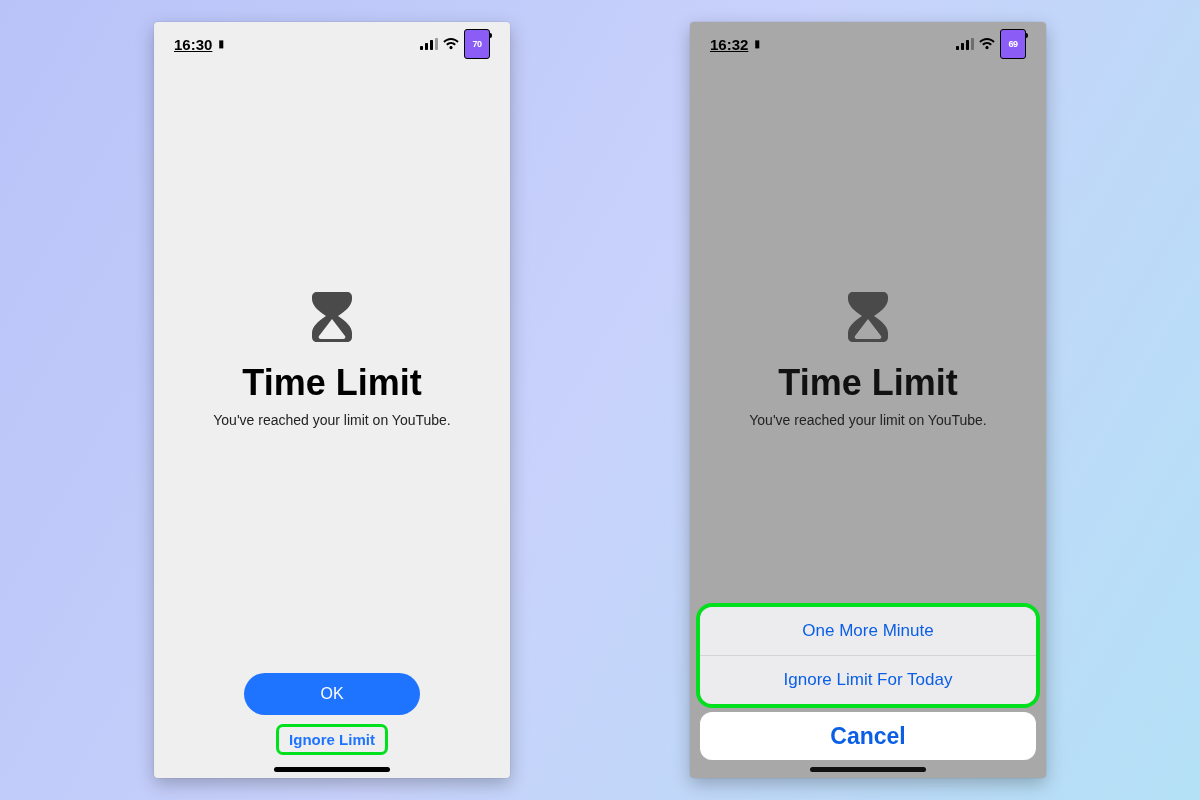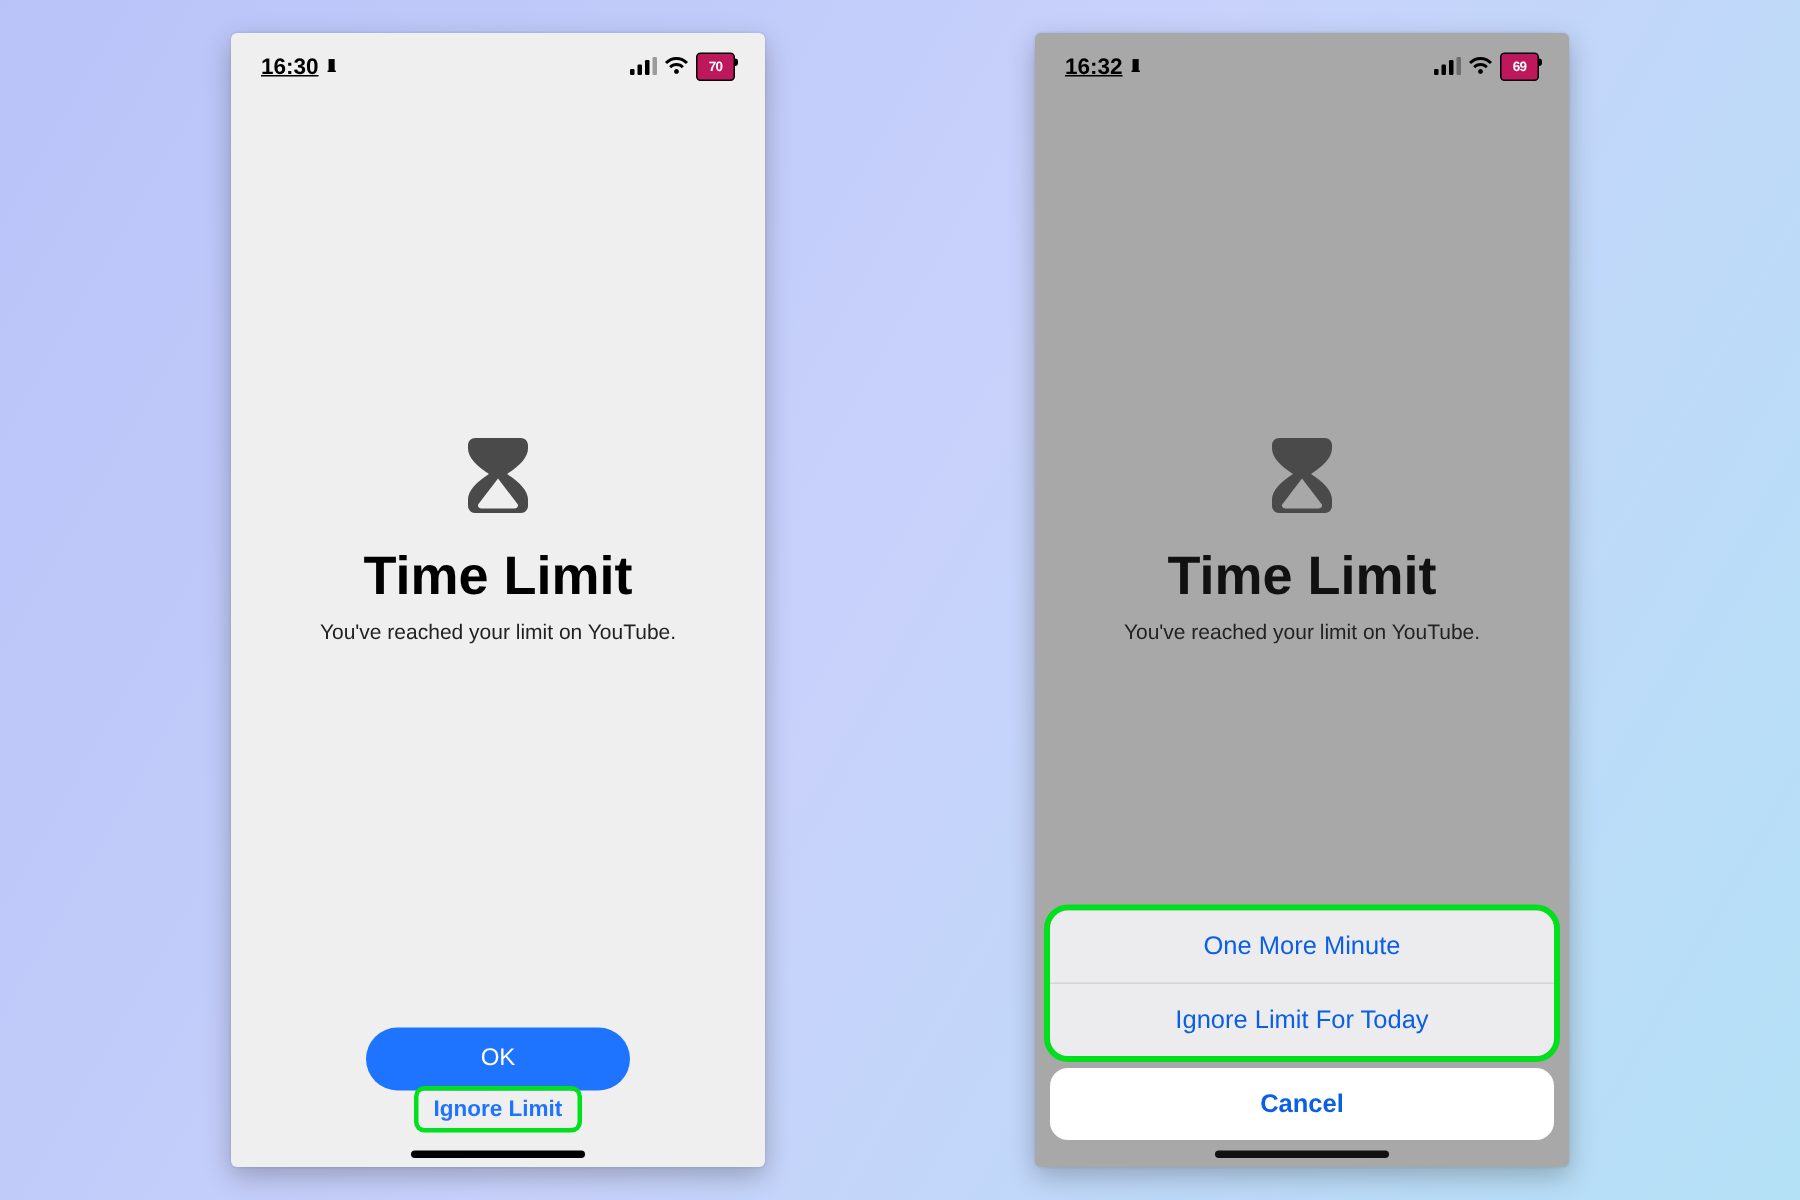--- a/index.html
+++ b/index.html
@@ -43,27 +43,27 @@
     color: #000;
     text-decoration: underline;
   }
   .sb-left { display: flex; align-items: center; gap: 6px; }
   .sb-right { display: flex; align-items: center; gap: 5px; }
   .card-icon { font-size: 10px; display:inline-block; transform: translateY(-1px);}
   .signal-icon, .wifi-icon { display: inline-flex; }
   .battery {
     display: inline-flex;
     align-items: center;
-    width: 26px; height: 19px;
+    width: 26px; height: 30px;
     border: 1.2px solid #000;
     border-radius: 3px;
     position: relative;
     padding: 0;
     box-sizing: border-box;
-    background: #be185d;
+    background: #8b5cf6;
   }
   .battery::after {
     content:"";
     position:absolute;
     right:-3px; top:3px;
     width:2px; height:5px;
     background:#000;
     border-radius:0 2px 2px 0;
   }
   .battery .pct {
@@ -98,21 +98,21 @@
   .phone.dimmed .title { color:#111; }
   .phone.dimmed .subtitle { color:#222; }
 
   
   .bottom-area {
     position:absolute;
     left:0; right:0; bottom: 26px;
     display:flex;
     flex-direction:column;
     align-items:center;
-    gap: 0;
+    gap: 12px;
   }
   .ok-btn {
     width: 176px;
     height: 42px;
     background: #1f74ff;
     color:#fff;
     border:none;
     border-radius: 22px;
     font-size: 16px;
     font-weight:500;
@@ -164,21 +164,21 @@
   .sheet-item:first-child { border-top:none; }
   .sheet-cancel {
     margin-top: 8px;
     background:#fff;
     border-radius:12px;
     height:48px;
     display:flex;
     align-items:center;
     justify-content:center;
     color:#0a5fe6;
-    font-size:17px;
+    font-size:23px;
     font-weight:600;
     cursor:pointer;
   }
   .sheet-highlight {
     box-shadow: 0 0 0 4px #00e01d;
     border-radius: 12px;
   }
 
   
   .hg-path { fill:#4a4a4a; }

